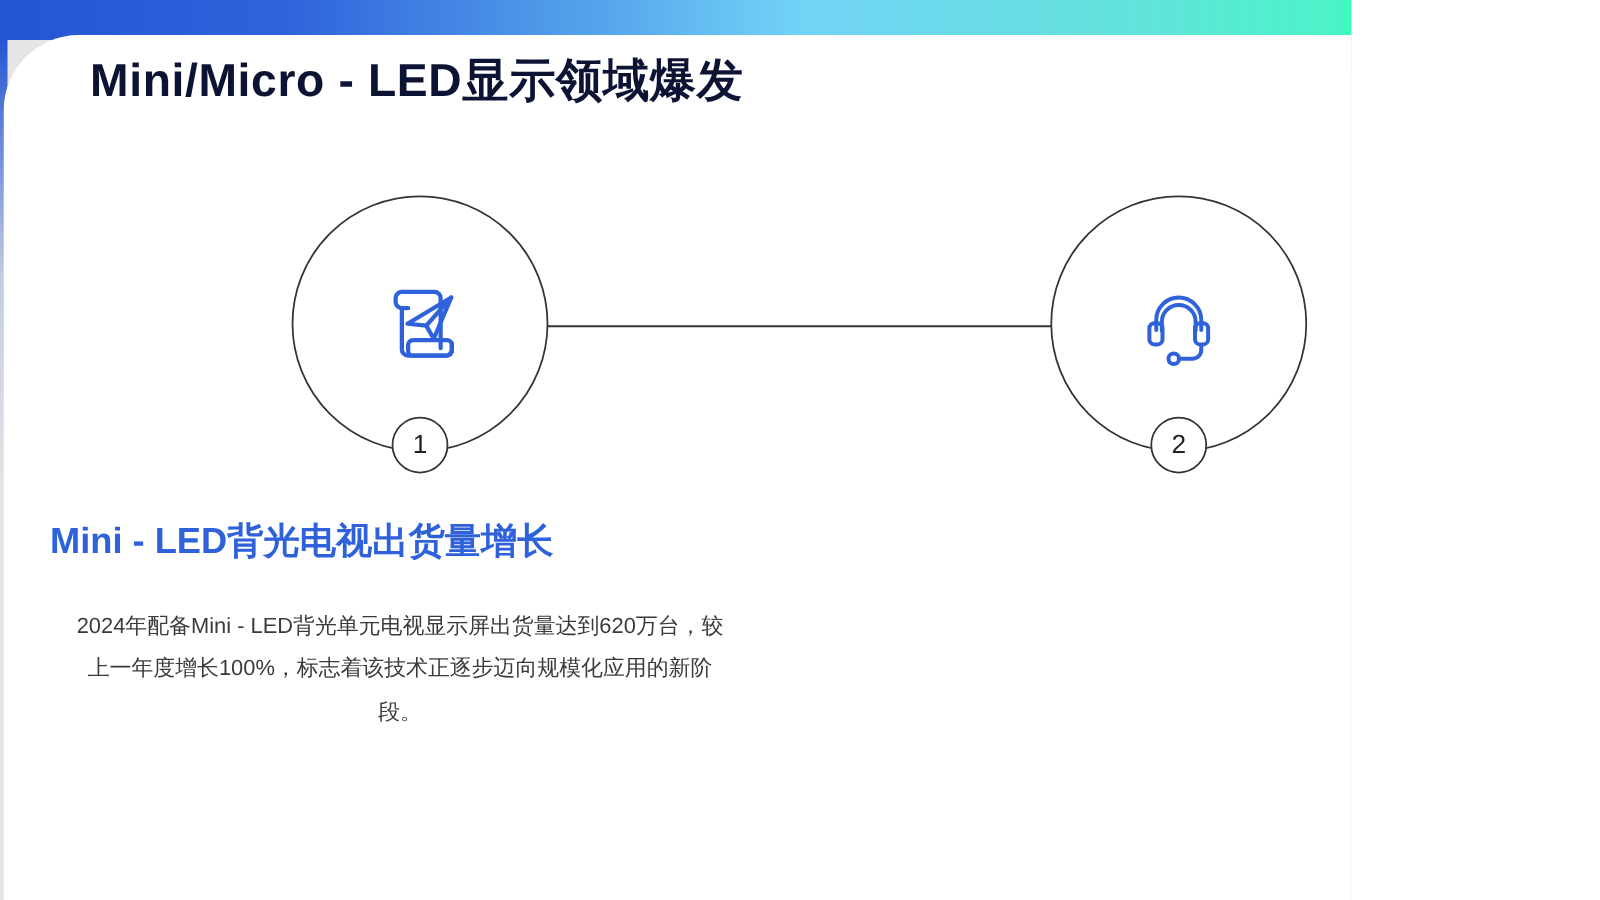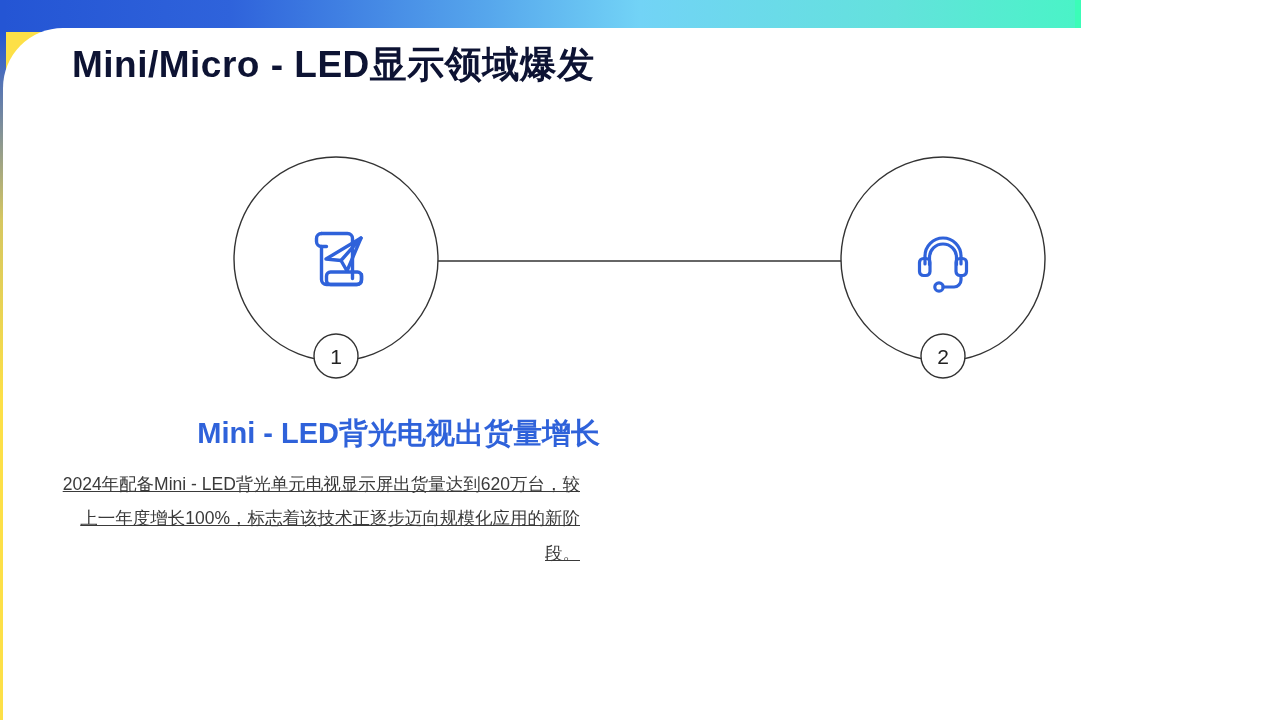--- a/index.html
+++ b/index.html
@@ -5,21 +5,21 @@
   * { margin:0; padding:0; box-sizing:border-box; }
   html, body {
     width:1280px; height:720px;
     font-family:"Liberation Sans", sans-serif;
     background:#ffffff;
     overflow:hidden;
   }
   .slide {
     position:relative;
     width:1081px; height:720px;
-    background:#fde047;
+    background:#e5e5e5;
     overflow:hidden;
   }
 
   
   .grad-top {
     position:absolute; left:0; top:0; width:1280px; height:32px;
     background:linear-gradient(90deg,#2455D4 0%,#2F63DB 18%,#56A6EC 38%,#72D3F6 50%,#63E2DC 70%,#46F6C4 86%,#3BFDB8 100%);
   }
   .grad-left {
     position:absolute; left:0; top:0; width:6px; height:400px;
@@ -49,33 +49,32 @@
   .diagram { position:absolute; left:0; top:0; width:1280px; height:400px; }
   .diagram svg { display:block; }
 
   
   .cols {
     position:absolute; left:0; top:415px; width:1280px;
     display:flex;
   }
   .col { width:640px; padding:0 40px; }
   .col-head {
-    text-align:right;
+    text-align:left;
     font-size:29px; font-weight:bold;
     color:#2f62da;
     line-height:1.25;
     white-space:nowrap;
   }
   .col-body {
-    margin-top:16px;
-    text-align:right;
+    margin-top:32px;
+    text-align:center;
     font-size:17.5px;
     line-height:1.95;
     color:#3a3a3a;
-    text-decoration:underline;
   }
   .col-1 .col-body { padding:0 20px; }
   .col-2 .col-body { padding:0 10px; }
 </style>
 </head>
 <body>
 
 <div class="slide">
 
   <div class="grad-top"></div>

